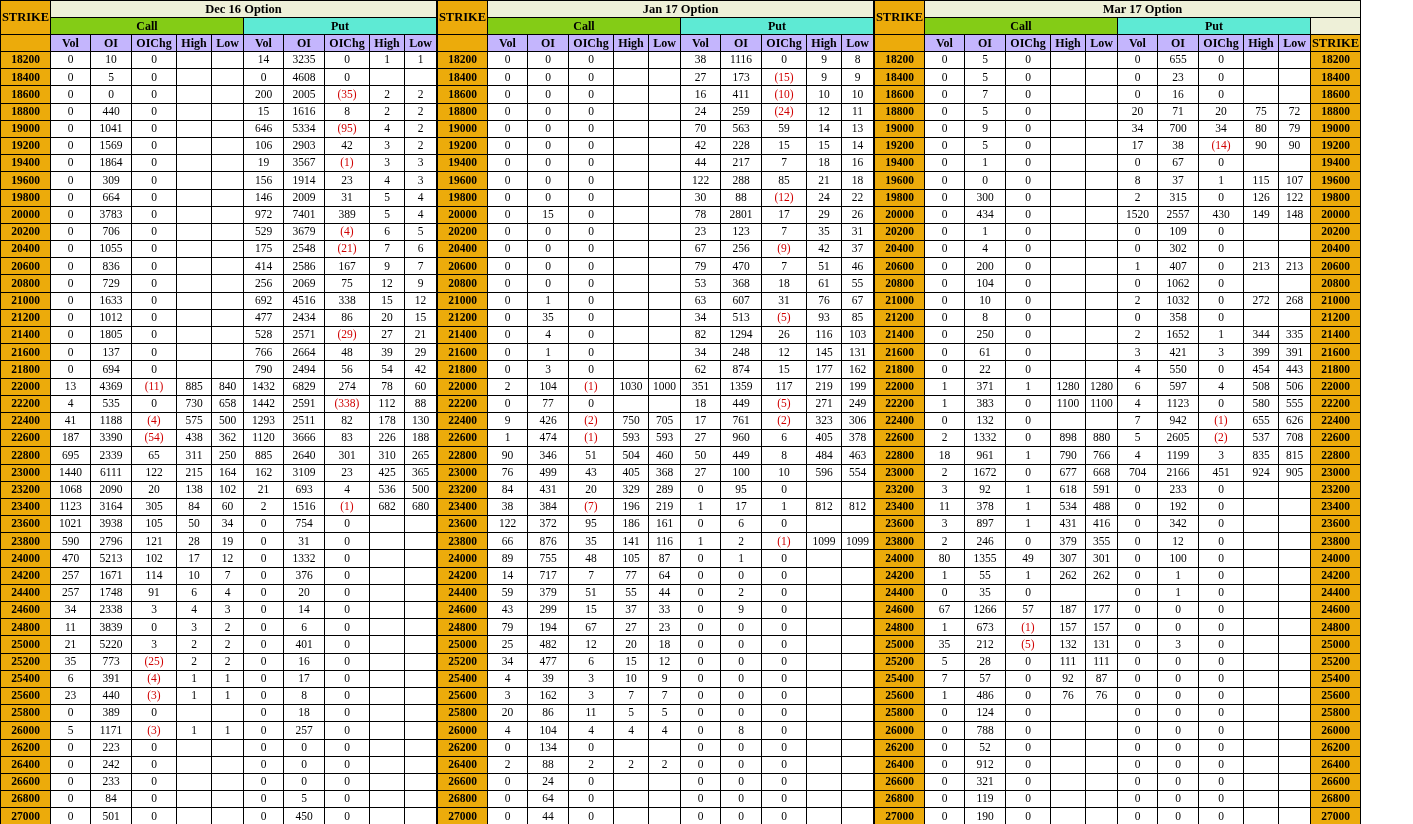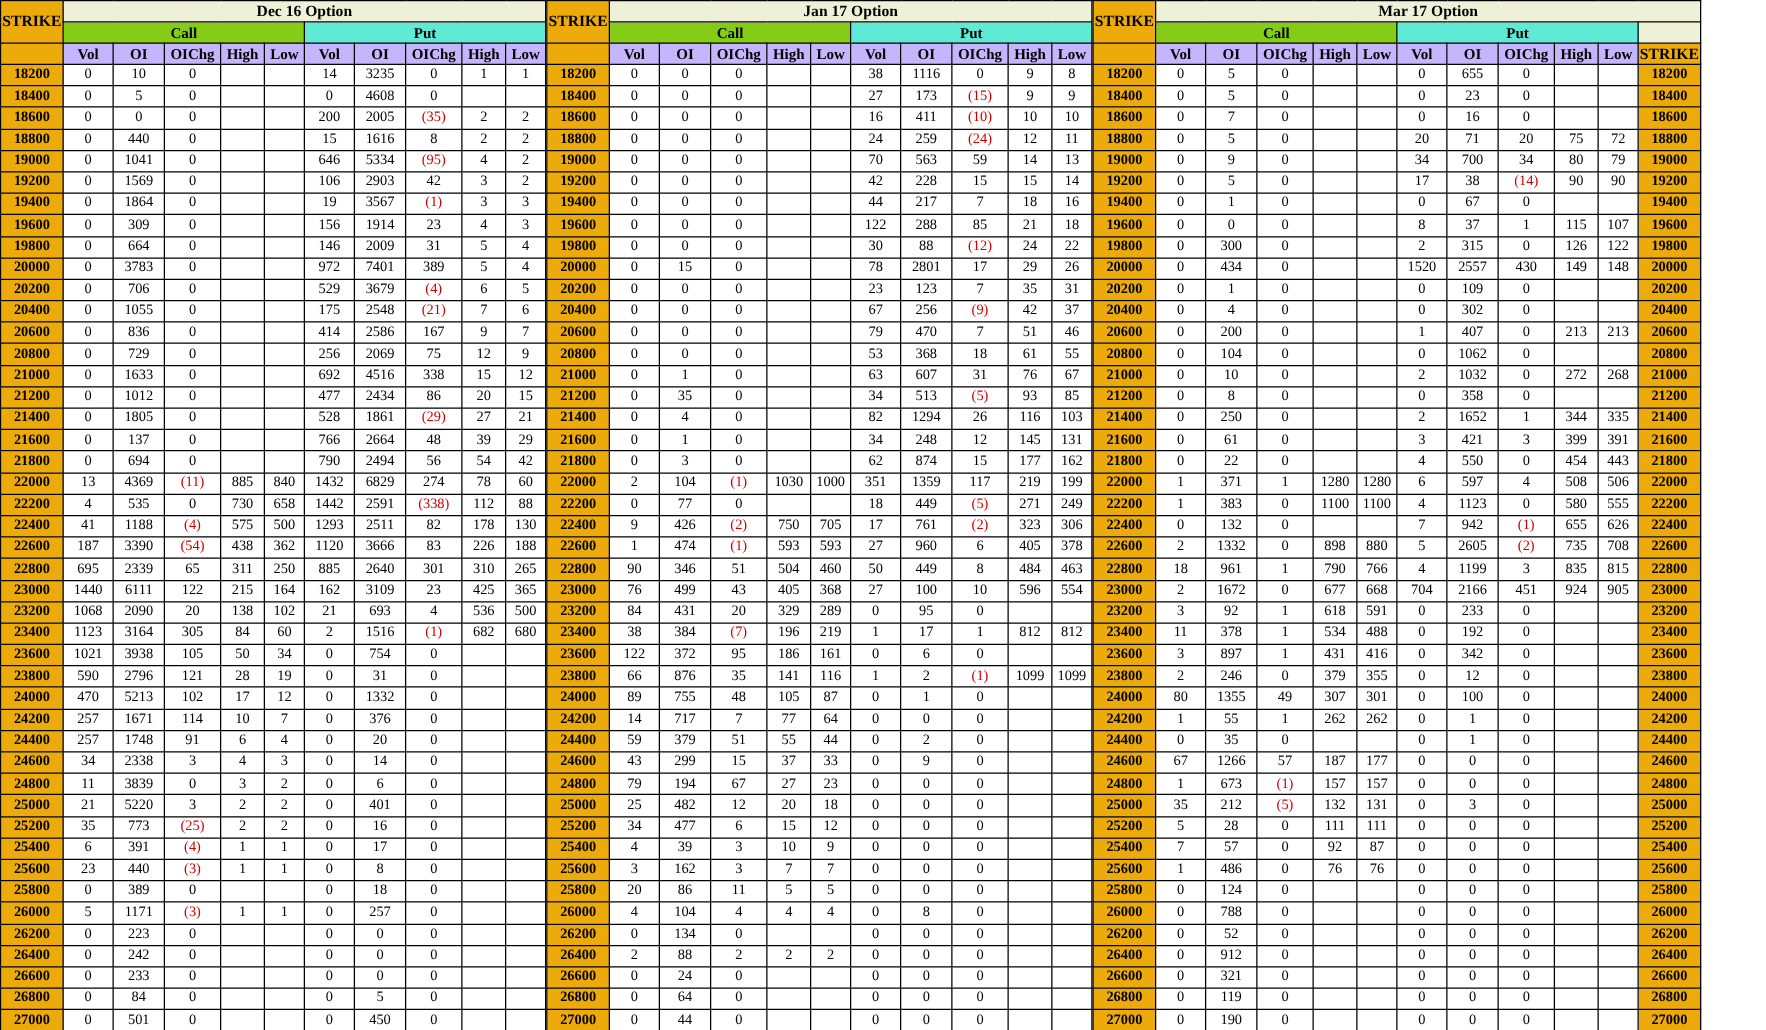--- a/index.html
+++ b/index.html
@@ -269,21 +269,21 @@
               <td class="v">15</td>
             </tr>
             <tr>
               <td class="strikecell">21400</td>
               <td class="v">0</td>
               <td class="v">1805</td>
               <td class="v">0</td>
               <td class="v"></td>
               <td class="v"></td>
               <td class="v">528</td>
-              <td class="v">1861</td>
+              <td class="v">2571</td>
               <td class="v neg">(29)</td>
               <td class="v">27</td>
               <td class="v">21</td>
             </tr>
             <tr>
               <td class="strikecell">21600</td>
               <td class="v">0</td>
               <td class="v">137</td>
               <td class="v">0</td>
               <td class="v"></td>
@@ -1624,21 +1624,21 @@
             <tr>
               <td class="strikecell">22600</td>
               <td class="v">2</td>
               <td class="v">1332</td>
               <td class="v">0</td>
               <td class="v">898</td>
               <td class="v">880</td>
               <td class="v">5</td>
               <td class="v">2605</td>
               <td class="v neg">(2)</td>
-              <td class="v">735</td>
+              <td class="v">537</td>
               <td class="v">708</td>
               <td class="strikecell">22600</td>
             </tr>
             <tr>
               <td class="strikecell">22800</td>
               <td class="v">18</td>
               <td class="v">961</td>
               <td class="v">1</td>
               <td class="v">790</td>
               <td class="v">766</td>

